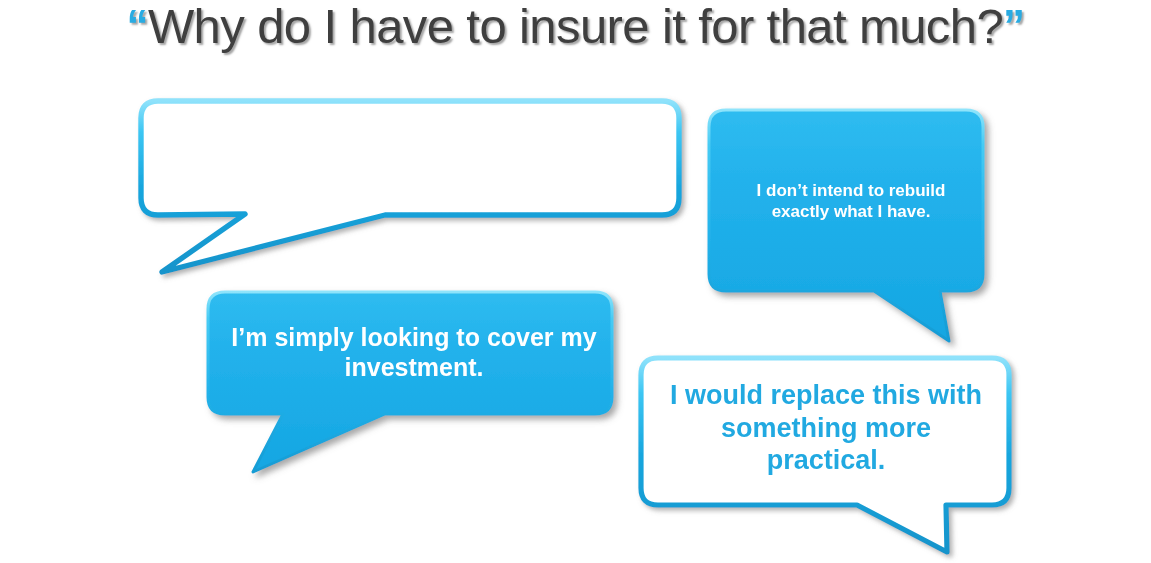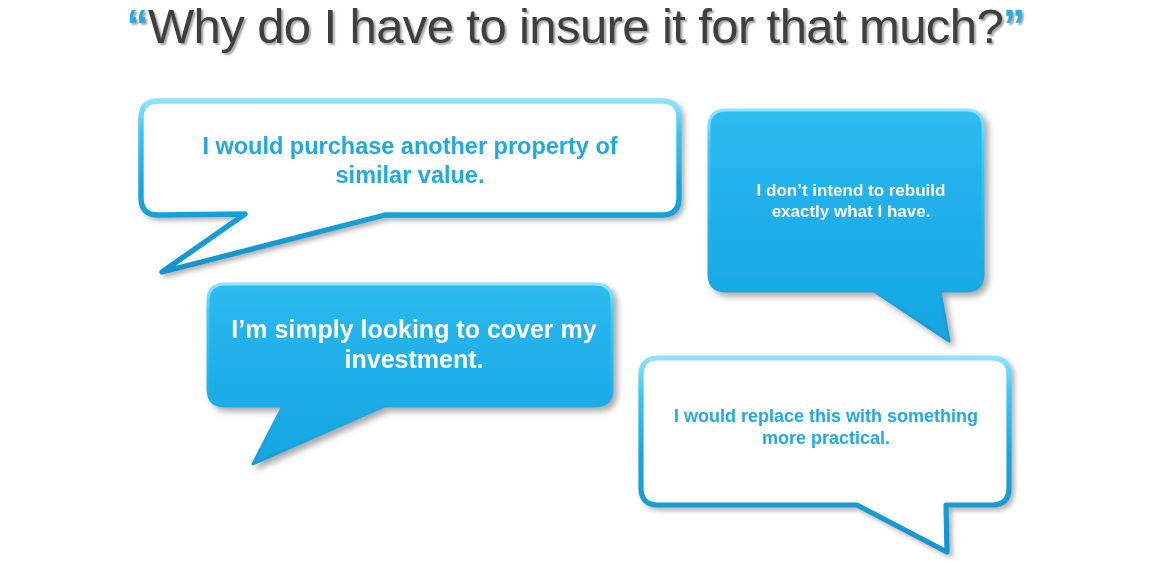--- a/index.html
+++ b/index.html
@@ -73,31 +73,31 @@
   }
 
   
   #bubble-2 { left: 706px; top: 104px; }
   #bubble-2 .bubble-text {
     left: 22px; top: 20px; width: 246px; height: 156px;
     font-size: 17px;
   }
 
   
-  #bubble-3 { left: 205px; top: 278px; }
+  #bubble-3 { left: 205px; top: 286px; }
   #bubble-3 .bubble-text {
     left: 24px; top: 16px; width: 370px; height: 100px;
     font-size: 25px;
   }
 
   
   #bubble-4 { left: 638px; top: 351px; }
   #bubble-4 .bubble-text {
     left: 28px; top: 18px; width: 320px; height: 118px;
-    font-size: 18px;
+    font-size: 27px;
   }
 </style>
 </head>
 <body>
 
 <div class="slide">
 
   <div class="title">
     <span class="qmark">“</span><span>Why do I have to insure it for that much?</span><span class="qmark">”</span>
   </div>
@@ -123,21 +123,20 @@
                  Q 541 121 524 121
                  L 247 121
                  L 24 178
                  L 107 120
                  L 20 121
                  Q 3 121 3 104
                  L 3 24
                  Q 3 7 20 7 Z" fill="#ffffff" stroke="url(#b1stroke)" stroke-width="5.4" stroke-linejoin="round"></path>
       </g>
     </svg>
-    <div class="bubble-text txt-blue">I would purchase another property of similar value.</div>
   </div>
 
   <div class="bubble" id="bubble-2">
     <svg width="300" height="260" viewBox="0 0 300 260">
       <defs>
         <linearGradient id="b2fill" x1="0" y1="0" x2="0" y2="1">
           <stop offset="0" stop-color="#2fbcf0"></stop>
           <stop offset="0.30" stop-color="#23b2ec"></stop>
           <stop offset="1" stop-color="#14a6e2"></stop>
         </linearGradient>

